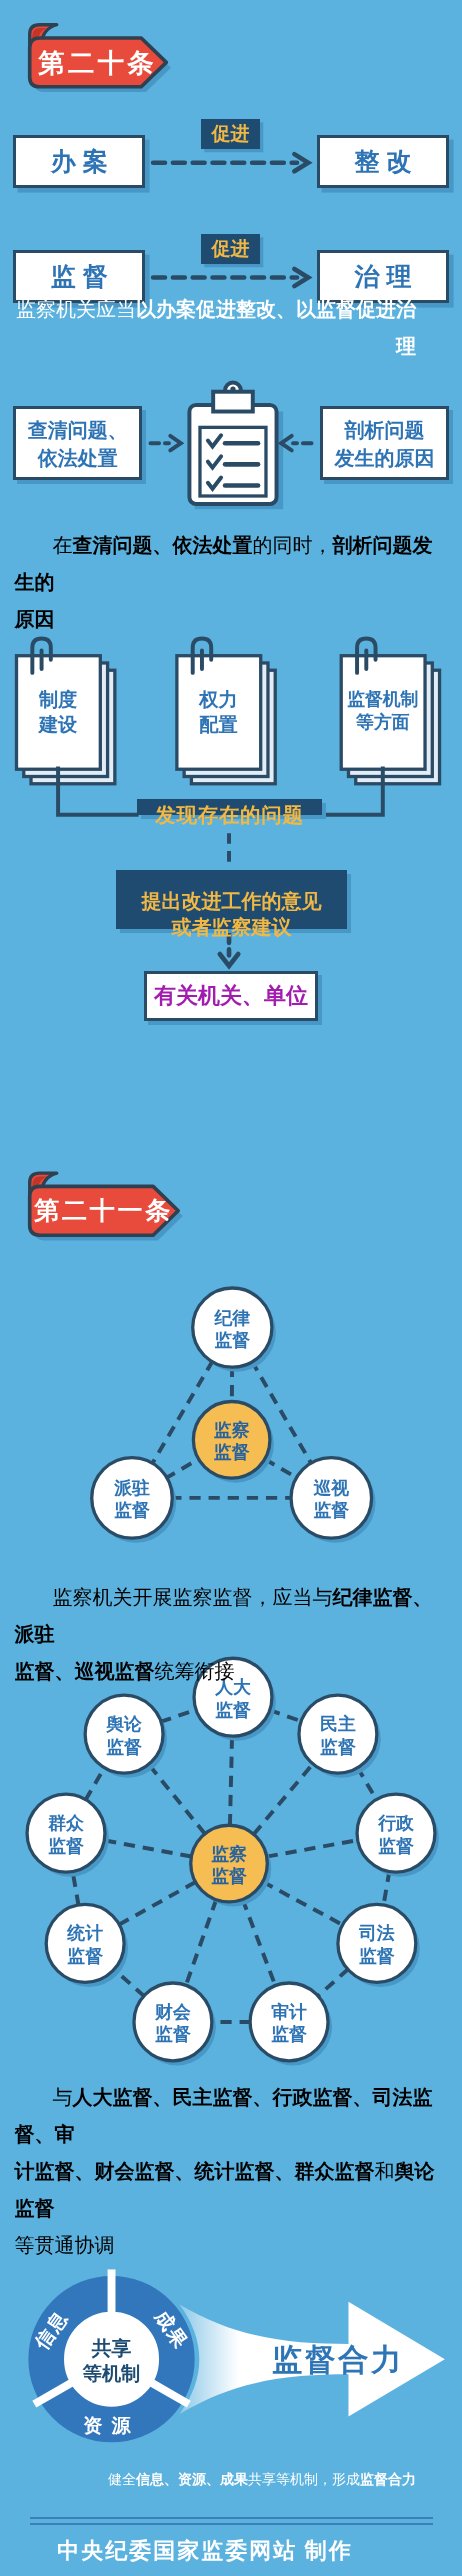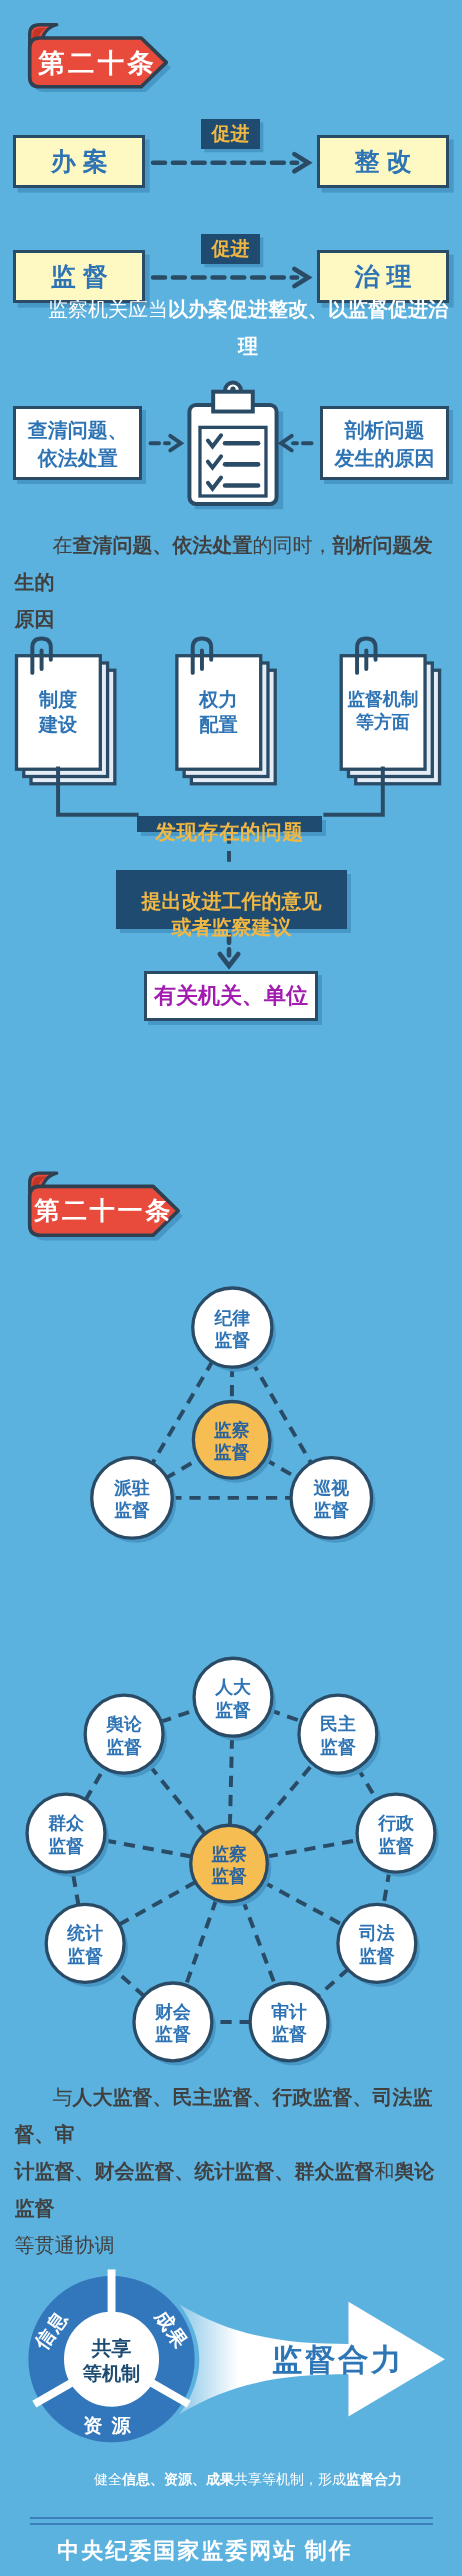--- a/index.html
+++ b/index.html
@@ -6,46 +6,46 @@
   .page{position:relative;width:462px;height:2576px;background:#5CB2DF;overflow:hidden;
         font-family:"Liberation Sans",sans-serif;}
   .gfx{position:absolute;left:0;top:0;width:462px;height:2576px;}
   svg text{font-family:"Liberation Sans",sans-serif;}
   .rib-t{font-family:"Liberation Serif",serif;font-weight:bold;fill:#ffffff;}
 
   
   .abs{position:absolute;box-sizing:border-box;}
 
   
-  .rowbox{width:132px;height:53px;background:#fef9c3;border:3.3px solid #2A4B66;
+  .rowbox{width:132px;height:53px;background:#ffffff;border:3.3px solid #2A4B66;
           box-shadow:4.6px 4.6px 0 #4797C7;color:#2E74B5;font-weight:bold;font-size:25px;
           line-height:46px;text-align:center;}
   .badge{width:59px;height:30px;background:#1F4B71;color:#F2B844;font-weight:bold;
          font-size:19px;line-height:30px;text-align:center;box-shadow:3.3px 3.3px 0 #4797C7;}
 
   
   .sbox{width:129px;height:74px;background:#fff;border:3.3px solid #2A4B66;
         box-shadow:4px 4px 0 #4797C7;color:#2E74B5;font-weight:bold;font-size:20px;
         text-align:center;line-height:28px;padding-top:6.6px;}
 
   
   .nbox{background:#1F4B71;color:#F2B844;font-weight:bold;text-align:center;
         box-shadow:4px 4px 0 #4797C7;}
-  .nbox1{left:137px;top:816px;width:185px;height:16px;font-size:20.5px;line-height:32px;letter-spacing:0.7px;}
+  .nbox1{left:137px;top:799px;width:185px;height:16px;font-size:20.5px;line-height:32px;letter-spacing:0.7px;}
   .nbox2{left:116px;top:870px;width:231px;height:59px;font-size:20px;line-height:26.4px;padding-top:18px;}
   .wbox3{left:144px;top:971px;width:174px;height:50px;background:#fff;border:3.3px solid #2A4B66;
          box-shadow:4px 4px 0 #4797C7;color:#a21caf;font-weight:bold;font-size:22px;
          line-height:44px;text-align:center;}
 
   
-  .para{position:absolute;left:14.5px;width:436px;color:#404040;font-size:20px;
+  .para{position:absolute;left:14.5px;width:436px;color:#000000;font-size:20px;
         line-height:37px;letter-spacing:0;}
   .para .ind{display:inline-block;width:38px;}
   .para .b{font-weight:bold;}
-  .pcenter{position:absolute;left:0;width:416px;text-align:center;color:#fff;font-size:20px;line-height:37px;padding-left:40px;}
+  .pcenter{position:absolute;left:0;width:416px;text-align:right;color:#fff;font-size:20px;line-height:37px;}
   .pcenter .b{font-weight:bold;}
 
   
   .divider{position:absolute;left:30px;top:2517px;width:403px;height:4px;
            border-top:2px solid #3B80B9;border-bottom:2px solid #3B80B9;}
   .credit{position:absolute;left:0;top:2536px;width:410px;text-align:center;color:#fff;
           font-family:"Liberation Serif",serif;font-weight:bold;font-size:22px;letter-spacing:2px;}
 </style>
 </head>
 <body>
@@ -311,20 +311,24 @@
   </div>
 
   <div class="abs nbox nbox1">发现存在的问题</div>
   <div class="abs nbox nbox2">
     <span>提出改进工作的意见</span><br>
     <span>或者监察建议</span>
   </div>
   <div class="abs wbox3">有关机关、单位</div>
 
 
+  <div class="para" style="top:1579px;">
+    <span class="ind"></span><span>监察机关开展监察监督，应当与</span><span class="b">纪律监督、派驻</span><br>
+    <span class="b">监督、巡视监督</span><span>统筹衔接</span>
+  </div>
 
   <div class="para" style="top:2079px;">
     <span class="ind"></span><span>与</span><span class="b">人大监督、民主监督、行政监督、司法监督、审</span><br>
     <span class="b">计监督、财会监督、统计监督、群众监督</span><span>和</span><span class="b">舆论监督</span><br>
     <span>等贯通协调</span>
   </div>
 
   <div class="pcenter" style="top:2461px;font-size:14px;">
     <span>健全</span><span class="b">信息、资源、成果</span><span>共享等机制，形成</span><span class="b">监督合力</span>
   </div>

